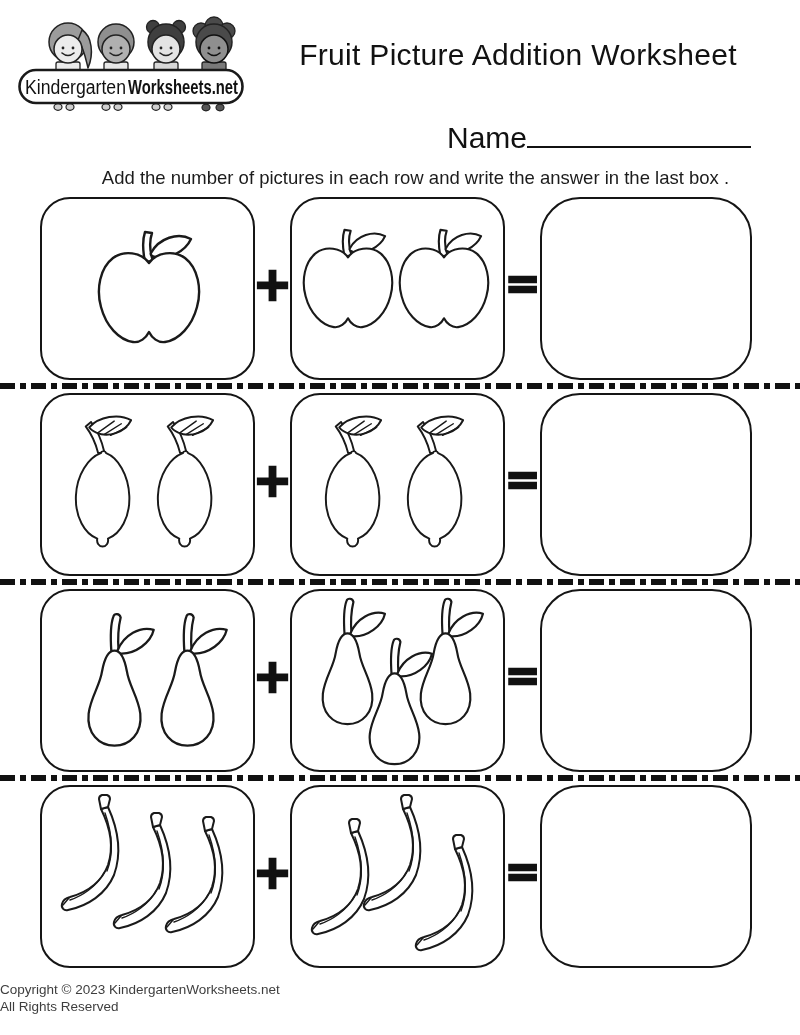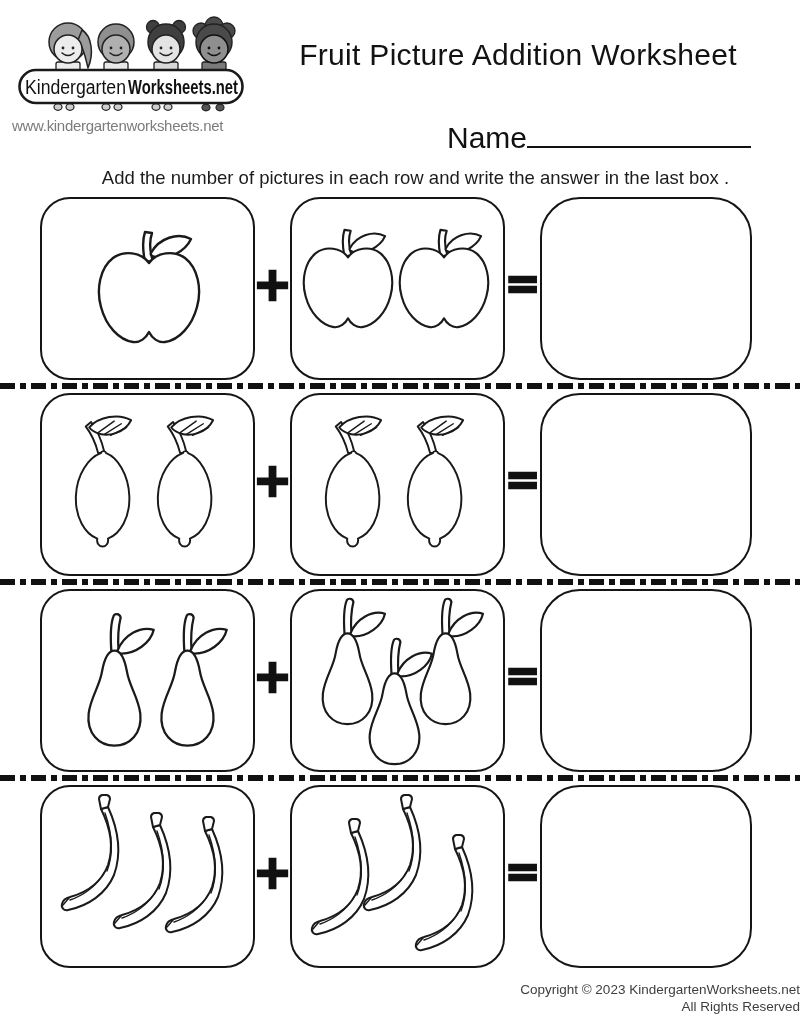--- a/index.html
+++ b/index.html
@@ -46,21 +46,21 @@
   .pear.count-3 .f2{left:110px;top:2px;width:89px;height:138px;}
   .pear.count-3 .f3{left:59px;top:42px;width:89px;height:138px;}
   .banana.count-3 .f1{left:6px;top:4px;width:100px;height:132px;}
   .banana.count-3 .f2{left:58px;top:22px;width:100px;height:132px;}
   .banana.count-3 .f3{left:110px;top:26px;width:100px;height:132px;}
   .banana.count-3.b2 .f1{top:28px;}
   .banana.count-3.b2 .f2{top:4px;}
   .banana.count-3.b2 .f3{top:44px;}
 
   
-  .footer{position:absolute;left:0;right:0;top:981px;text-align:right;
+  .footer{position:absolute;left:0;right:0;top:981px;text-align:left;
           font-size:13.5px;line-height:17px;color:#3e3e3e;}
   .hidden-defs{position:absolute;width:0;height:0;overflow:hidden;}
 </style>
 </head>
 <body>
 
 <svg class="hidden-defs" aria-hidden="true">
   <defs>
     <symbol id="sym-apple" viewBox="0 0 120 132">
       <g fill="#fff" stroke="#1a1a1a" stroke-width="2.4" stroke-linejoin="round" stroke-linecap="round">
@@ -149,21 +149,20 @@
         <ellipse cx="152" cy="95" rx="4" ry="3.4"></ellipse>
       <ellipse cx="190" cy="95.5" rx="4" ry="3.4" fill="#555"></ellipse>
         <ellipse cx="204" cy="95.5" rx="4" ry="3.4" fill="#555"></ellipse>
     </g>
 
     <rect x="3.5" y="58" width="223" height="33" rx="16.5" fill="#fff" stroke="#1a1a1a" stroke-width="2.6"></rect>
     <text x="9" y="82" font-family="Liberation Sans, sans-serif" font-size="20" font-weight="400" fill="#111" textLength="101" lengthAdjust="spacingAndGlyphs">Kindergarten</text>
     <text x="112" y="82" font-family="Liberation Sans, sans-serif" font-size="20" font-weight="700" fill="#111" textLength="110" lengthAdjust="spacingAndGlyphs">Worksheets.net</text>
   </svg>
 
-  <div class="website">www.kindergartenworksheets.net</div>
 
   <h1 class="title">Fruit Picture Addition Worksheet</h1>
 
   <div class="name-row"><span>Name</span><span class="name-line"></span></div>
 
   <p class="instructions">Add the number of pictures in each row and write the answer in the last box .</p>
 
   <div class="rows" id="rows-container">
       <div class="problem-row">
         <div class="fruit-box">

